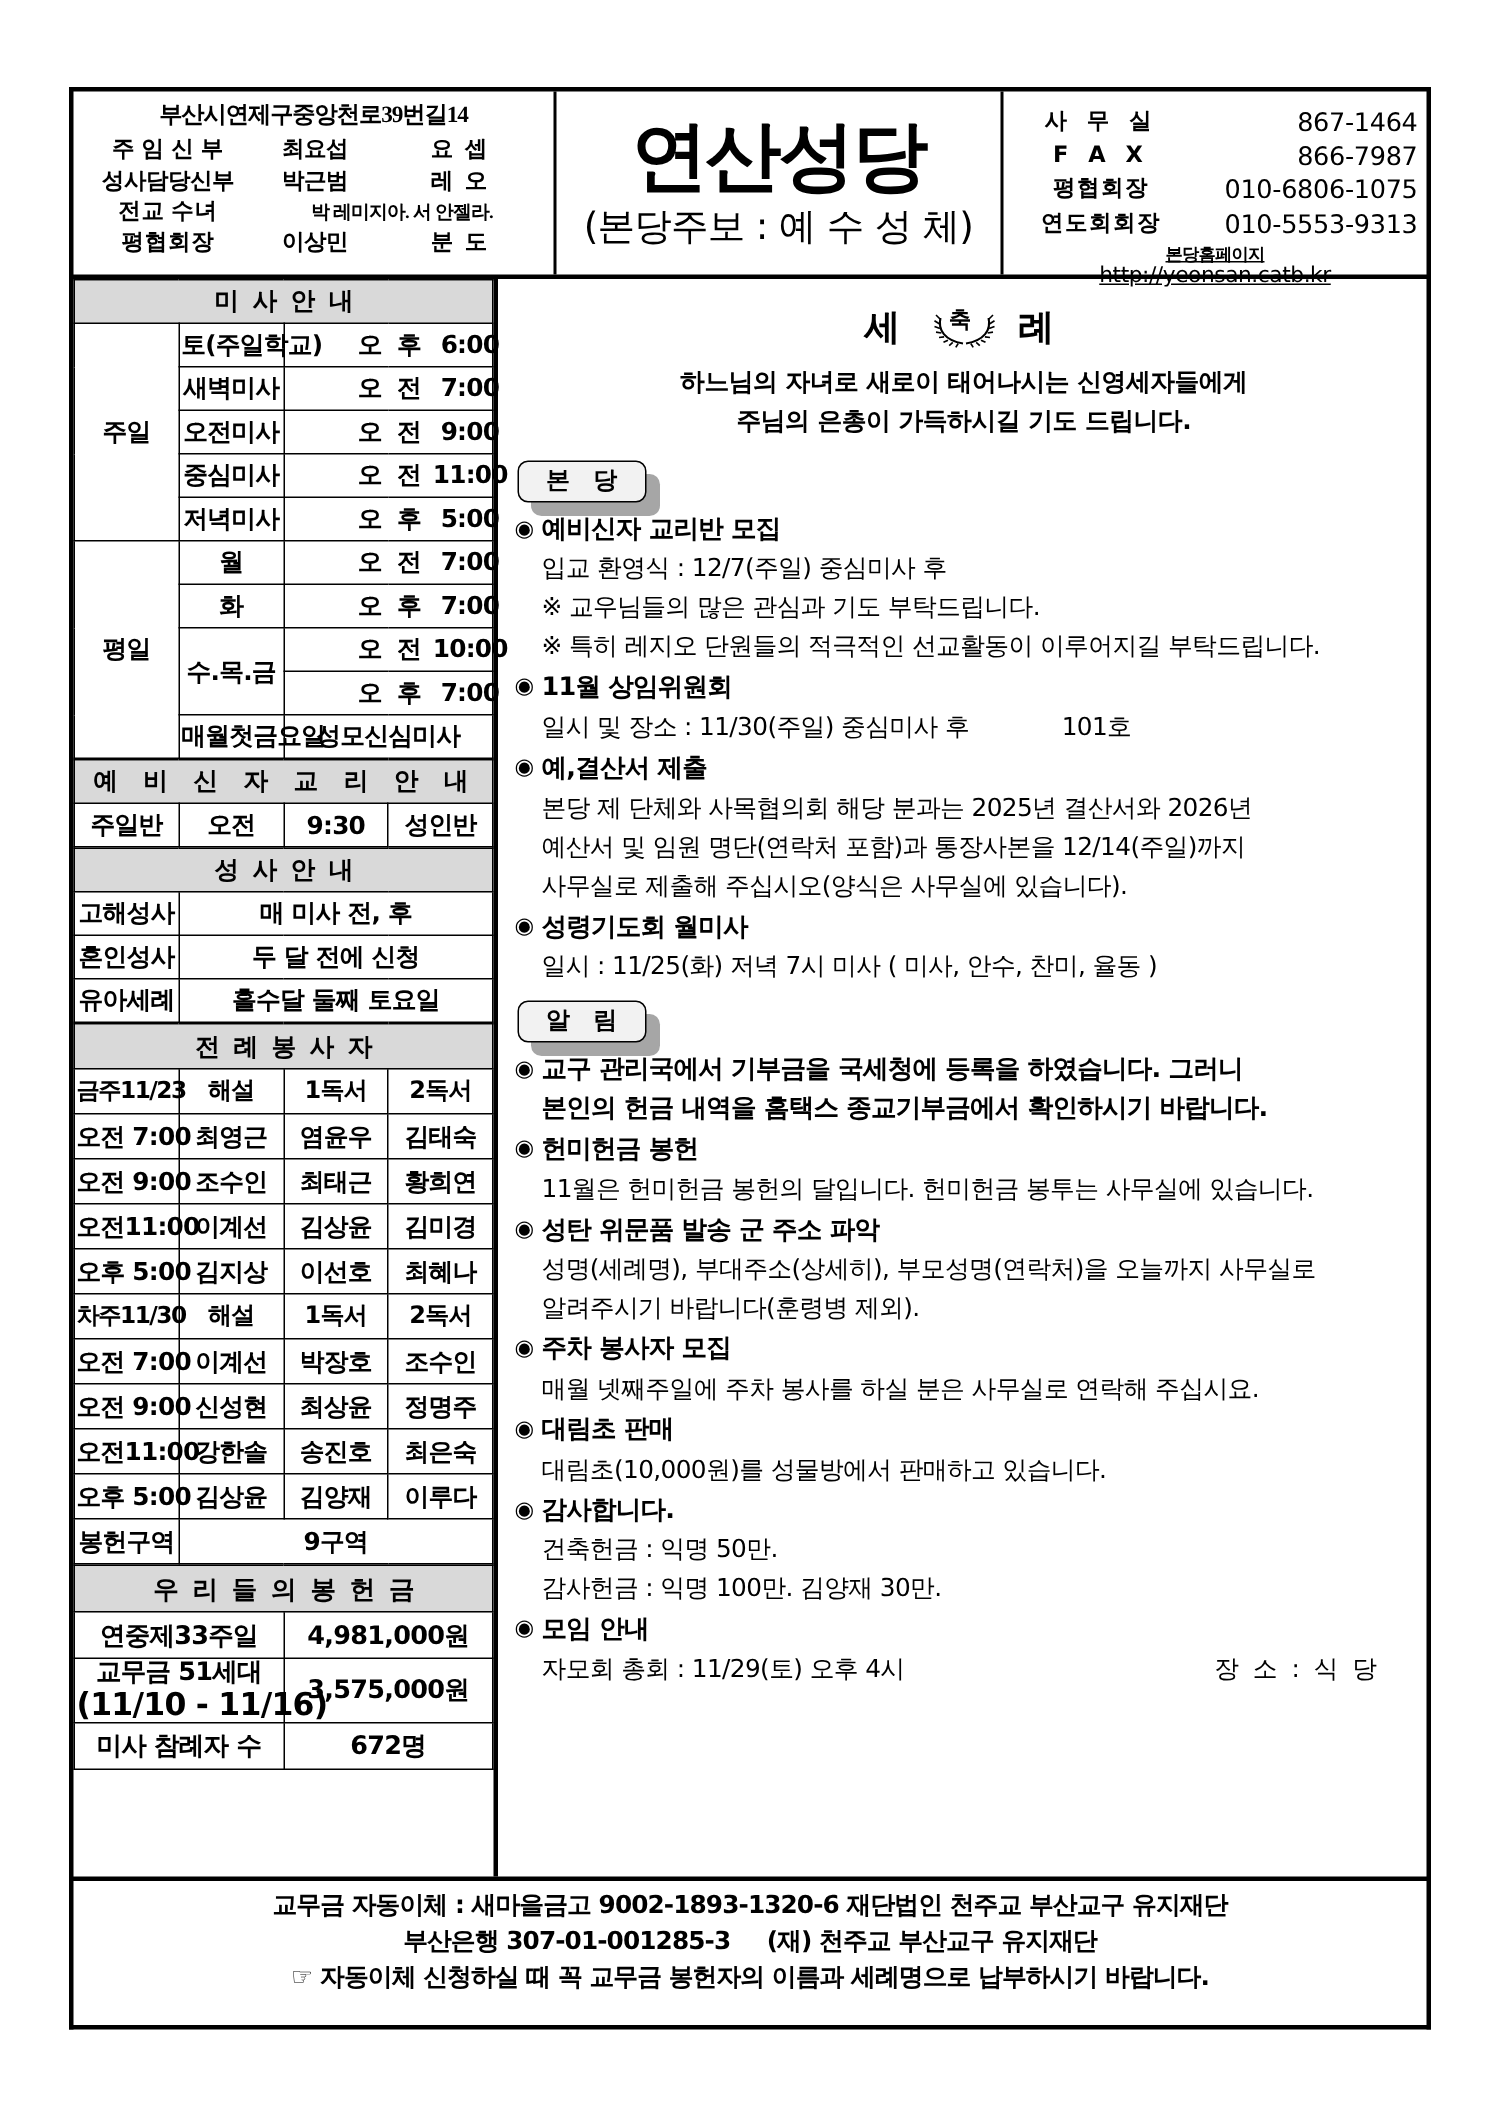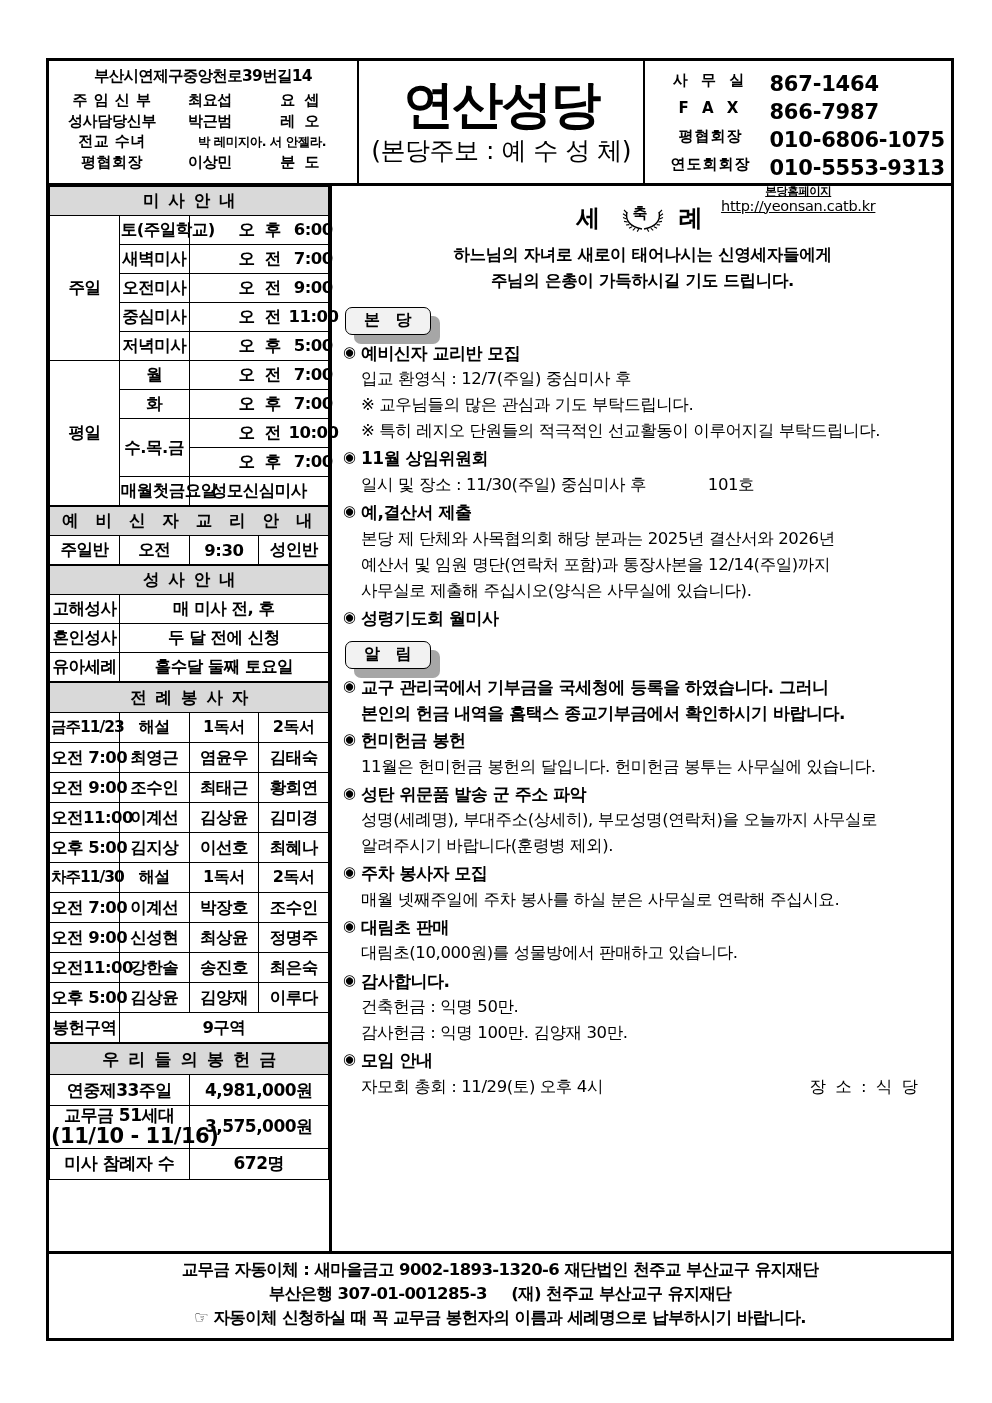--- a/index.html
+++ b/index.html
@@ -26,20 +26,21 @@
   .hdr {
     display: flex;
     border: 3px solid #000;
     height: 128px;
   }
   .hdr-left {
     width: 320px;
     padding: 5px 4px 2px 4px;
     display: flex; flex-direction: column;
     justify-content: flex-start;
+    font-family: Liberation Serif, serif;
   }
   .hdr-addr {
     text-align: center;
     font-size: 15.5px;
     font-weight: 700;
     letter-spacing: -0.7px;
     margin-bottom: 3px;
     white-space: nowrap;
   }
   .hdr-row {
@@ -103,21 +104,21 @@
   .hr-row {
     display: flex;
     width: 100%;
     font-size: 15px;
     font-weight: 700;
     line-height: 1.33;
     white-space: nowrap;
   }
   .hr-label { width: 118px; text-align: center; letter-spacing: 1px; }
   .hr-label.sp { letter-spacing: 4px; }
-  .hr-val { flex: 1; text-align: left; letter-spacing: -0.2px; font-weight: 700; font-size: 21px; }
+  .hr-val { flex: 1; text-align: right; letter-spacing: -0.2px; font-weight: 400; font-size: 17px; }
   .hr-home {
     margin-top: 1px;
     font-size: 11.5px; font-weight: 700;
     text-decoration: underline;
     letter-spacing: -0.5px;
   }
   .hr-url {
     font-size: 14.5px;
     text-decoration: underline;
     letter-spacing: -0.3px;
@@ -267,21 +268,21 @@
   }
   .n-body div { white-space: nowrap; }
   .rowsplit { display: flex; justify-content: space-between; }
   .rowsplit .rt { letter-spacing: 2px; padding-right: 22px; }
   .gapL { display: inline-block; width: 52px; }
 
   
   .footer {
     border: 3px solid #000;
     border-top: none;
-    padding: 4px 6px 8px 6px;
+    padding: 4px 6px 20px 6px;
     text-align: center;
   }
   .f-line {
     font-size: 16.5px;
     font-weight: 800;
     letter-spacing: -0.6px;
     line-height: 1.45;
     white-space: nowrap;
   }
   .f-line .gap { display:inline-block; width: 14px; }
@@ -638,20 +639,23 @@
             <div>예산서 및 임원 명단(연락처 포함)과 통장사본을 12/14(주일)까지</div>
             <div>사무실로 제출해 주십시오(양식은 사무실에 있습니다).</div>
           </div>
         </li>
 
         <li>
           <div class="n-head">
             <span class="bullet">◉</span>
             <span class="htxt">성령기도회 월미사</span>
           </div>
+          <div class="n-body">
+            <div>일시 : 11/25(화) 저녁 7시 미사 ( 미사, 안수, 찬미, 율동 )</div>
+          </div>
         </li>
       </ul>
 
       
       <div class="tag" style="margin-top:8px;">
         <div class="tag-shadow"></div>
         <div class="tag-box">알 림</div>
       </div>
 
       <ul class="notices">

